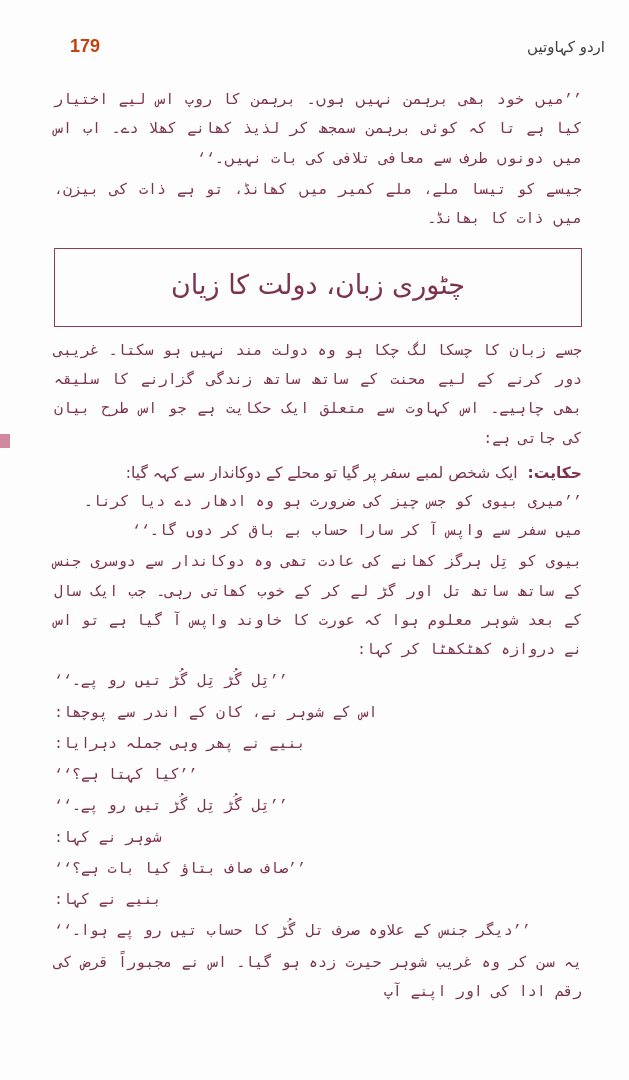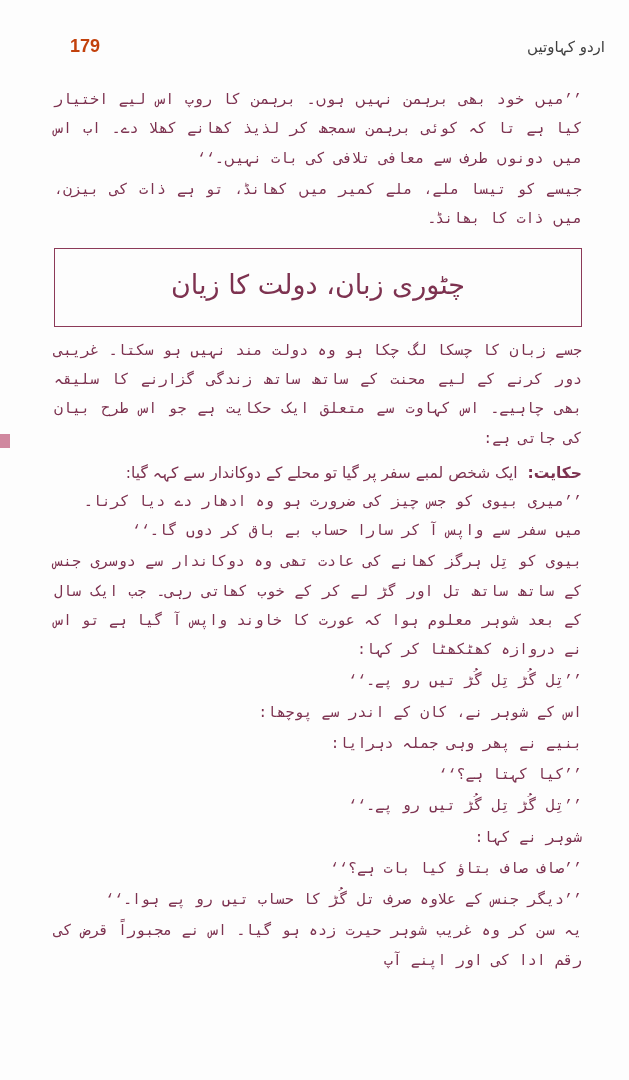--- a/index.html
+++ b/index.html
@@ -51,21 +51,21 @@
     text-align: justify;
     color: #7d3250;
   }
   .para {
     font-size: 15px;
     line-height: 1.95;
     margin: 0 0 2px 0;
     color: #7d3250;
     font-family: Liberation Mono, monospace;
   }
-  .center-align { text-align: right; }
+  .center-align { text-align: left; }
 
   .title-box {
     margin: 14px 0 10px 0;
     border: 1.5px solid #8c3a58;
     padding: 16px 10px 20px 10px;
     text-align: center;
   }
   .title-box .chapter-title {
     font-size: 27px;
     line-height: 1.5;
@@ -145,19 +145,20 @@
     <p class="para center-align">بنیے نے پھر وہی جملہ دہرایا:</p>
 
     <p class="para center-align">’’کیا کہتا ہے؟‘‘</p>
 
     <p class="para center-align">’’تِل گُڑ تِل گُڑ تیں رو پے۔‘‘</p>
 
     <p class="para center-align">شوہر نے کہا:</p>
 
     <p class="para center-align">’’صاف صاف بتاؤ کیا بات ہے؟‘‘</p>
 
+    <p class="para center-align">بنیے نے کہا:</p>
 
     <p class="para center-align">’’دیگر جنس کے علاوہ صرف تل گُڑ کا حساب تیں رو پے ہوا۔‘‘</p>
 
     <p class="para">یہ سن کر وہ غریب شوہر حیرت زدہ ہو گیا۔ اس نے مجبوراً قرض کی رقم ادا کی اور اپنے آپ</p>
 
   </div>
 </div>
 
 </body></html>

